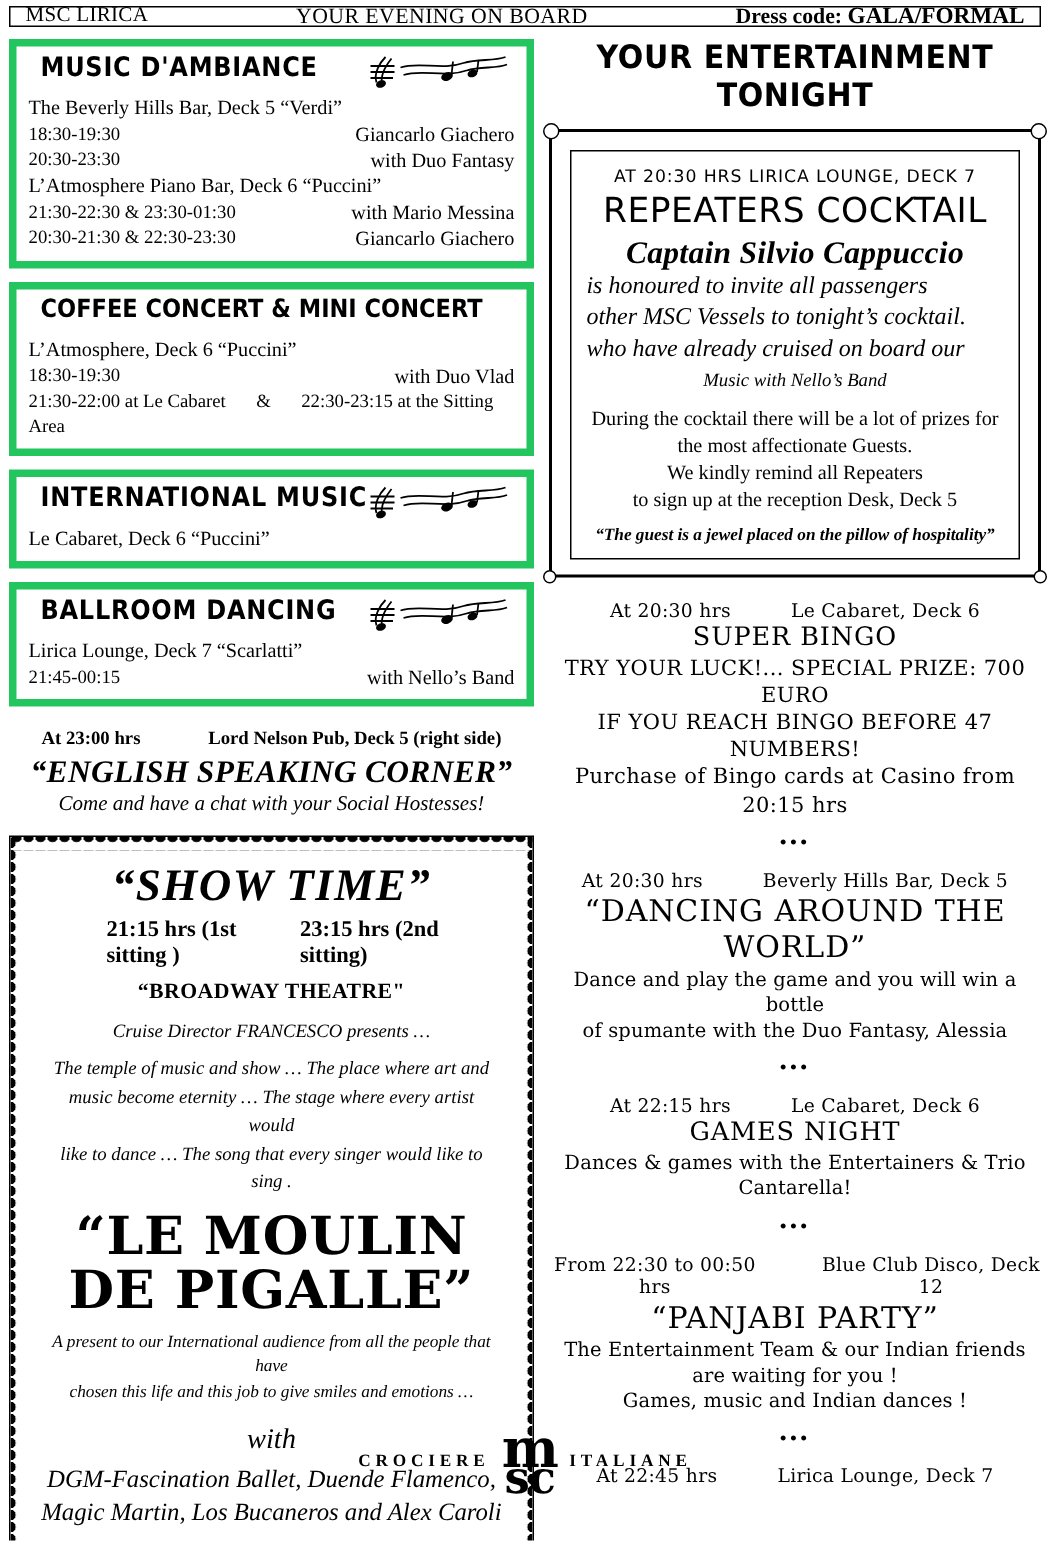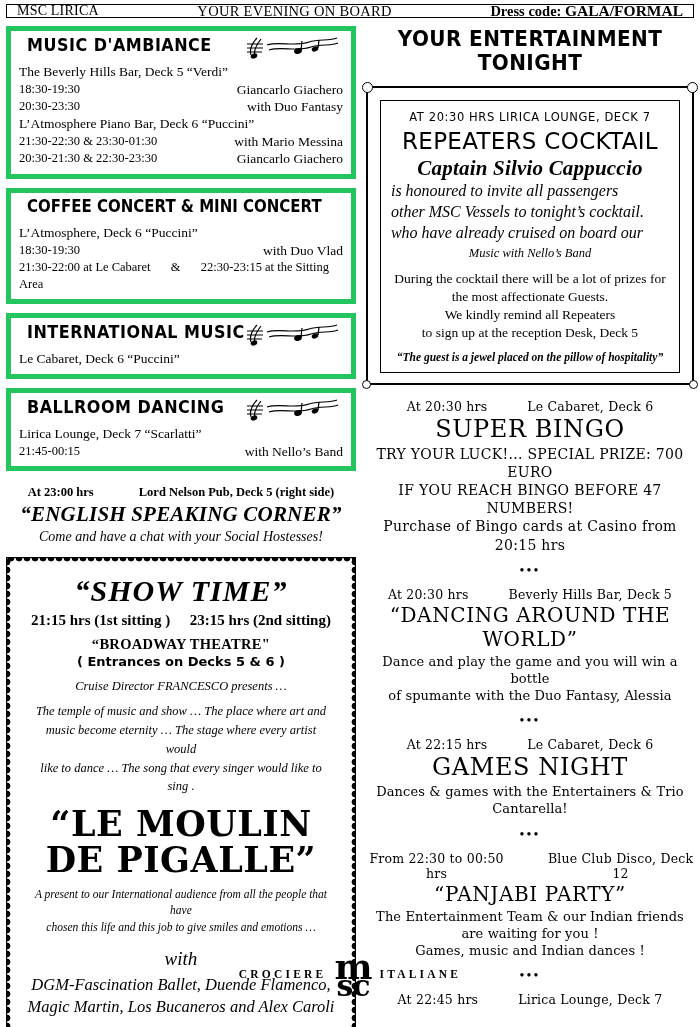--- a/index.html
+++ b/index.html
@@ -97,21 +97,21 @@
   .show-title {
     text-align:center;
     font-family:"Liberation Serif", serif;
     font-style:italic; font-weight:bold;
     font-size:30px; letter-spacing:1px;
     margin:2px 0 4px;
   }
   .sittings {
     display:flex; justify-content:space-between;
     font-weight:bold; font-size:15px;
-    padding:0 4px; margin-bottom:7px;
+    padding:0 4px; margin-bottom:7px;margin-left:40px;
   }
   .broadway { text-align:center; font-weight:bold; font-size:14.5px; letter-spacing:.3px; }
   .entrances {
     text-align:center; font-weight:bold; font-size:13px;
     font-family:"DejaVu Sans", sans-serif;
     margin-top:1px;
   }
   .presents { text-align:center; font-style:italic; font-size:12.5px; margin:10px 0 8px; }
   .poem {
     text-align:center; font-style:italic; font-size:12.5px;
@@ -186,21 +186,21 @@
     font-size:11.5px; margin-top:9px;
   }
 
   
   .ev { text-align:center; margin-bottom:2px; font-family:"DejaVu Serif", serif; }
   .ev-when {
     display:flex; justify-content:center; gap:40px;
     font-size:12.5px; letter-spacing:.2px;
   }
   .ev-name {
-    font-size:24px; letter-spacing:.6px;
+    font-size:17px; letter-spacing:.6px;
     margin:1px 0 2px;
     font-family:"DejaVu Serif", serif;
   }
   .ev-name.sm { font-size:20px; }
   .ev-desc { font-size:13px; line-height:1.32; letter-spacing:.1px; }
   .ev-desc.caps { font-size:14px; letter-spacing:.3px; line-height:1.3; }
   .dots { text-align:center; font-size:14px; letter-spacing:2px; margin:9px 0 8px; }
 
   
   .footer {
@@ -357,21 +357,20 @@
         <div class="zz-v left"></div>
         <div class="zz-v right"></div>
 
         <div class="show-inner">
           <div class="show-title">“SHOW TIME”</div>
           <div class="sittings">
             <span>21:15 hrs (1st sitting )</span>
             <span>23:15 hrs (2nd sitting)</span>
           </div>
           <div class="broadway">“BROADWAY THEATRE"</div>
-          <div class="entrances">( Entrances on Decks 5 &amp; 6 )</div>
           <div class="presents">Cruise Director FRANCESCO presents …</div>
           <div class="poem">
             <div>The temple of music and  show  …  The place where art and</div>
             <div>music become eternity …  The stage where every artist would</div>
             <div>like to dance … The song that every singer would like to sing .</div>
           </div>
           <div class="moulin">
             <div>“LE MOULIN</div>
             <div>DE PIGALLE”</div>
           </div>

